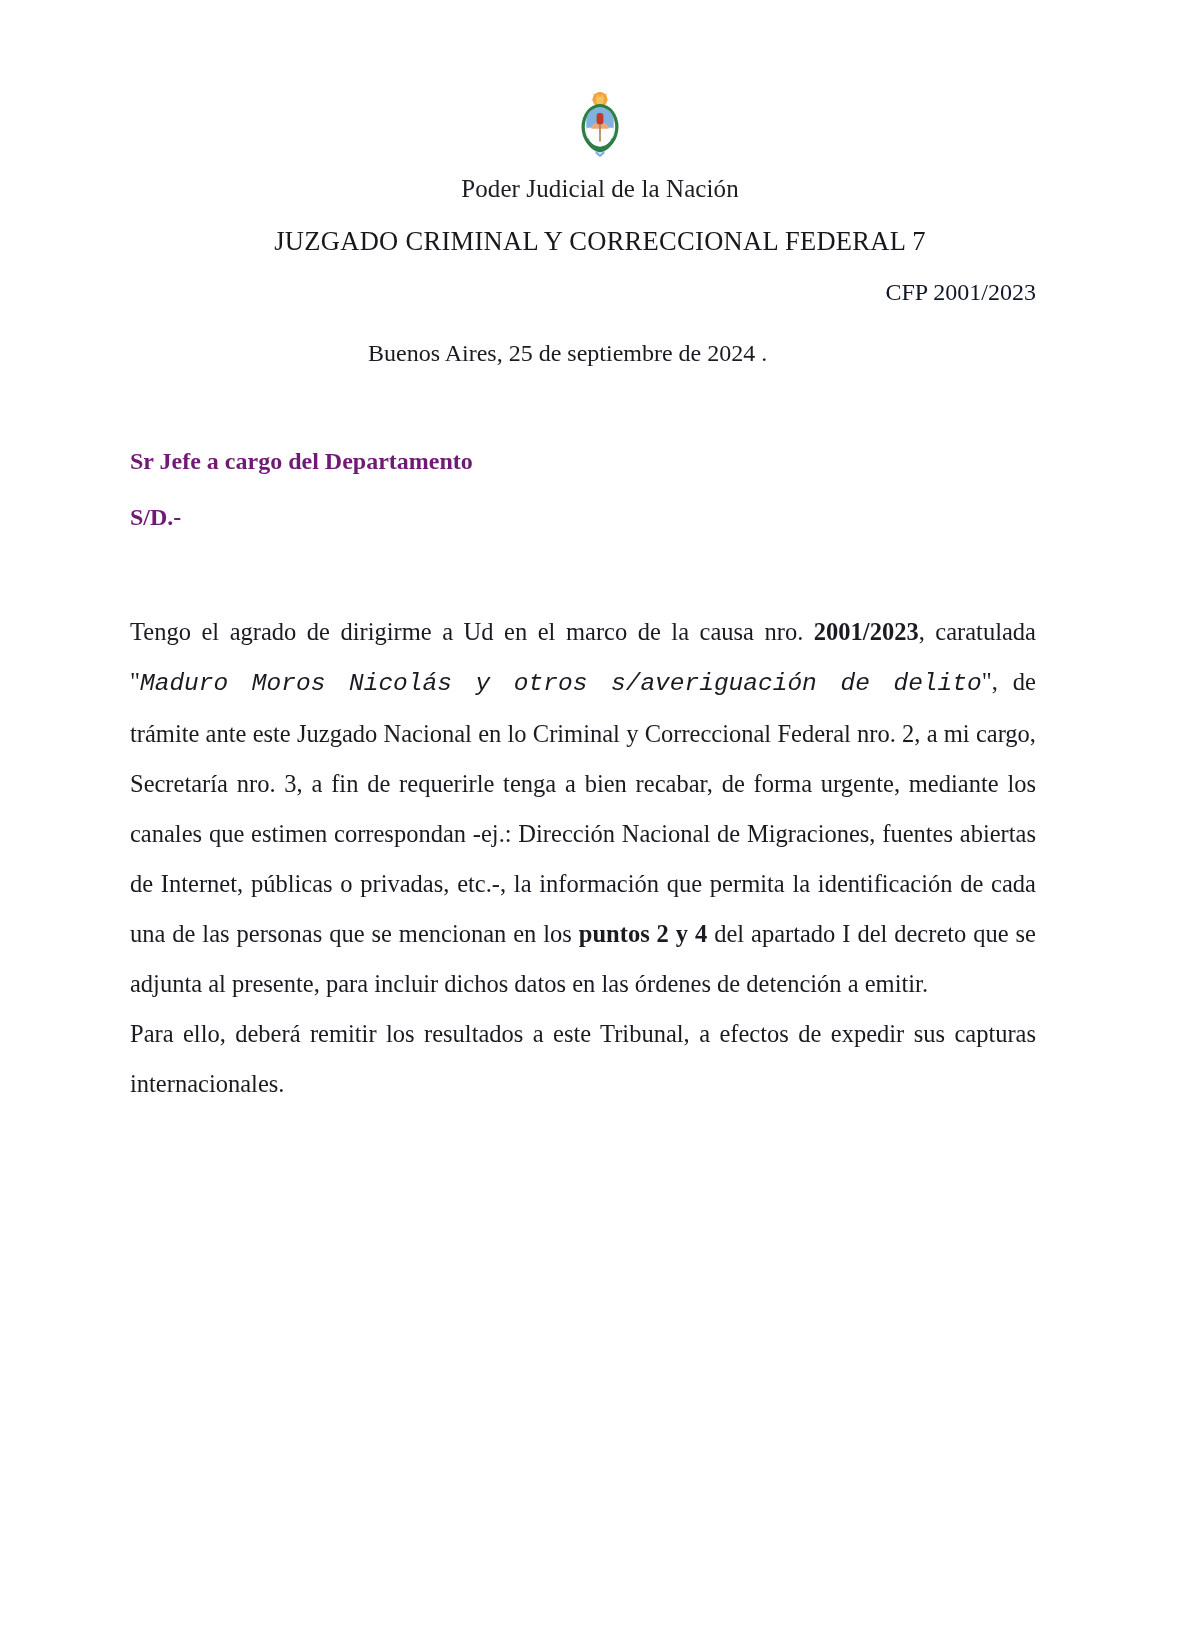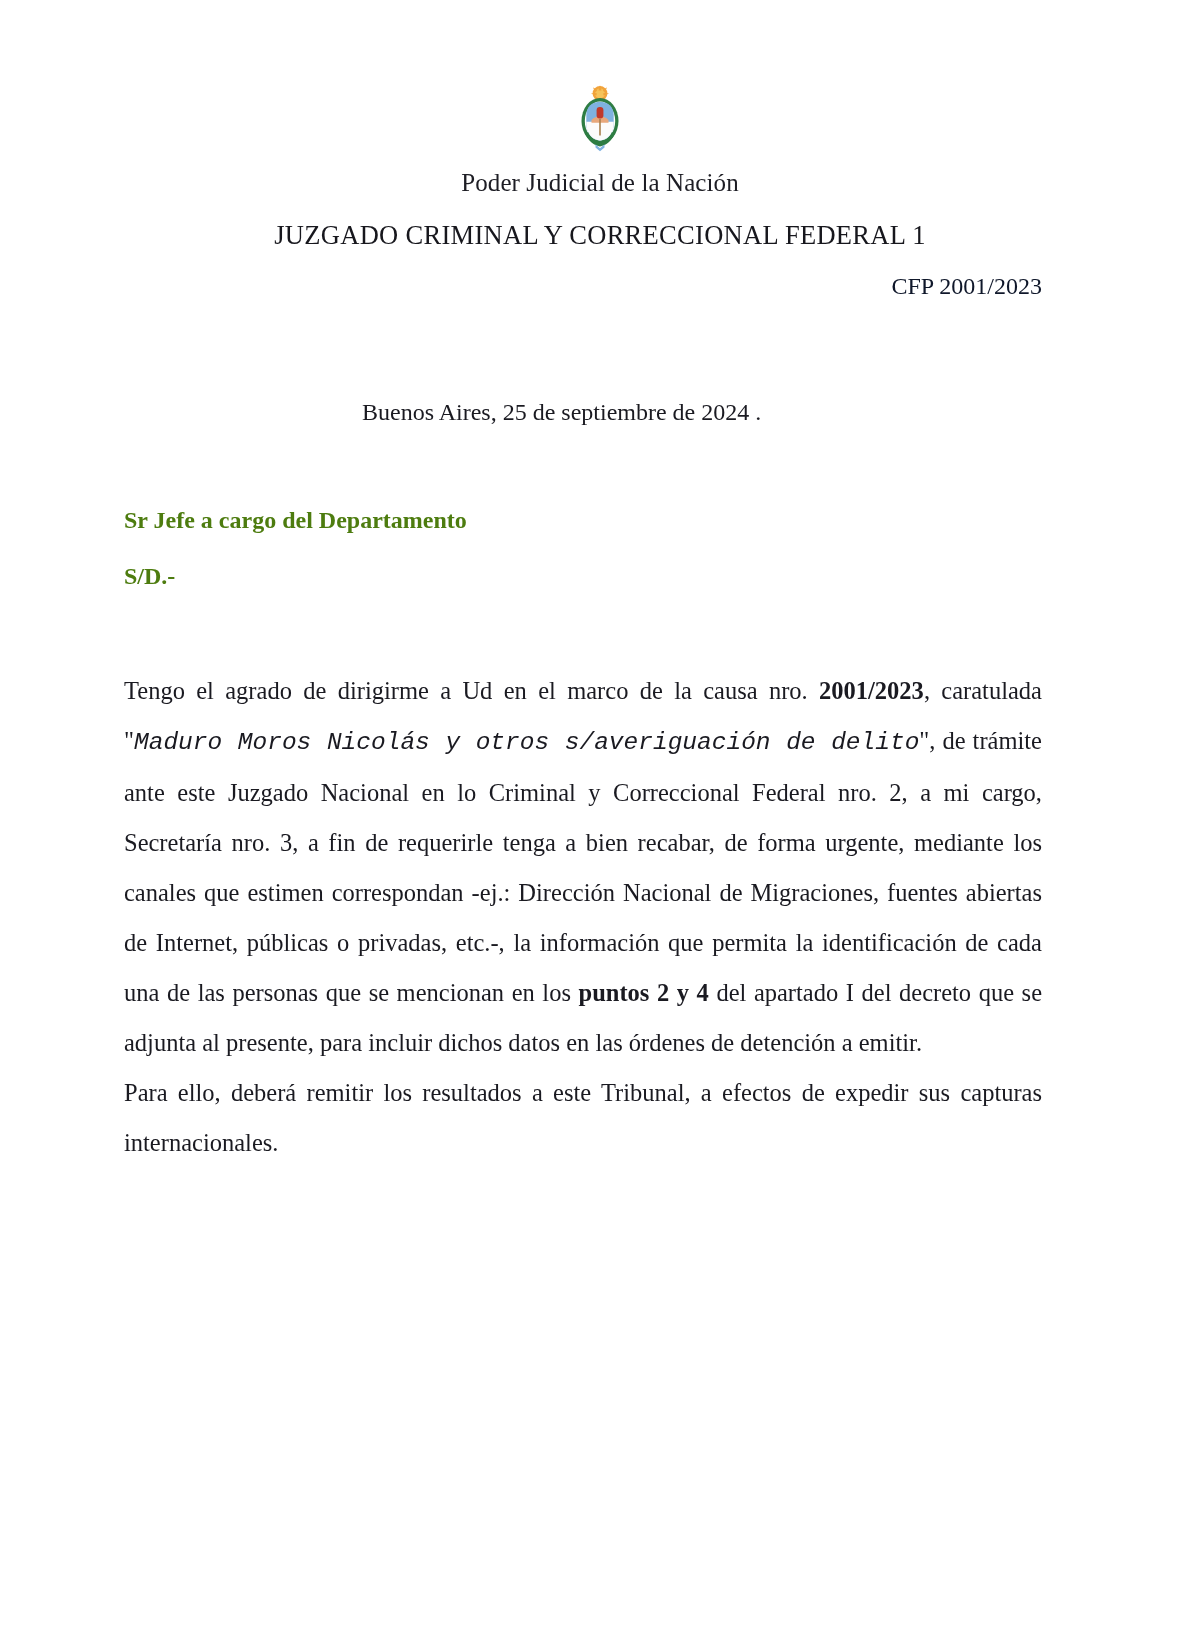--- a/index.html
+++ b/index.html
@@ -15,21 +15,21 @@
     color: #1b1b22;
     -webkit-font-smoothing: antialiased;
   }
 
   .page {
     position: relative;
     width: 1200px;
     height: 1198px;
     background: #ffffff;
     box-sizing: border-box;
-    padding: 6px;
+    padding: 12px;
     overflow: hidden;
   }
 
   
   .emblem-wrap {
     display: flex;
     justify-content: center;
     padding-top: 78px;
   }
   .emblem {
@@ -64,31 +64,31 @@
   }
 
   
   .content {
     padding: 0 152px 0 118px;
     box-sizing: border-box;
   }
 
   .place-date {
     font-size: 24px;
-    margin-top: 99px;
+    margin-top: 34px;
     padding-left: 238px;
     color: #1a1a21;
   }
 
   .addressee {
     margin-top: 82px;
     font-weight: bold;
     font-size: 24px;
     line-height: 1.0;
-    color: #4d7c0f;
+    color: #701a75;
   }
   .addressee .line {
     margin-bottom: 32px;
   }
   .addressee .line:last-child {
     margin-bottom: 12px;
   }
 
   .body-copy {
     margin-top: 78px;
@@ -149,21 +149,21 @@
       <rect x="28.2" y="35.0" width="1.6" height="16.5" fill="#a8804f"></rect>
 
       <path d="M17.0 48.0 C19.5 53.6 23.5 57.6 29 59.2 C34.5 57.6 38.5 53.6 41.0 48.0 L43.6 50.0 C40.8 56.6 35.6 61.0 29 62.6 C22.4 61.0 17.2 56.6 14.4 50.0 Z" fill="#2e7d43"></path>
 
       <path d="M24.5 60.2 L29 64.2 L33.5 60.2 L33.5 63.6 L29 67.2 L24.5 63.6 Z" fill="#7fb2e0"></path>
     </svg>
   </div>
 
   <div class="header">
     <div class="court-branch">Poder Judicial de la Nación</div>
-    <div class="court-name">JUZGADO CRIMINAL Y CORRECCIONAL FEDERAL 1</div>
+    <div class="court-name">JUZGADO CRIMINAL Y CORRECCIONAL FEDERAL 7</div>
     <div class="case-id">CFP 2001/2023</div>
   </div>
 
   <div class="content">
 
     <div class="place-date">Buenos Aires, 25 de septiembre de 2024 .</div>
 
     <div class="addressee">
       <div class="line">Sr Jefe a cargo del Departamento</div>
       <div class="line">S/D.-</div>

